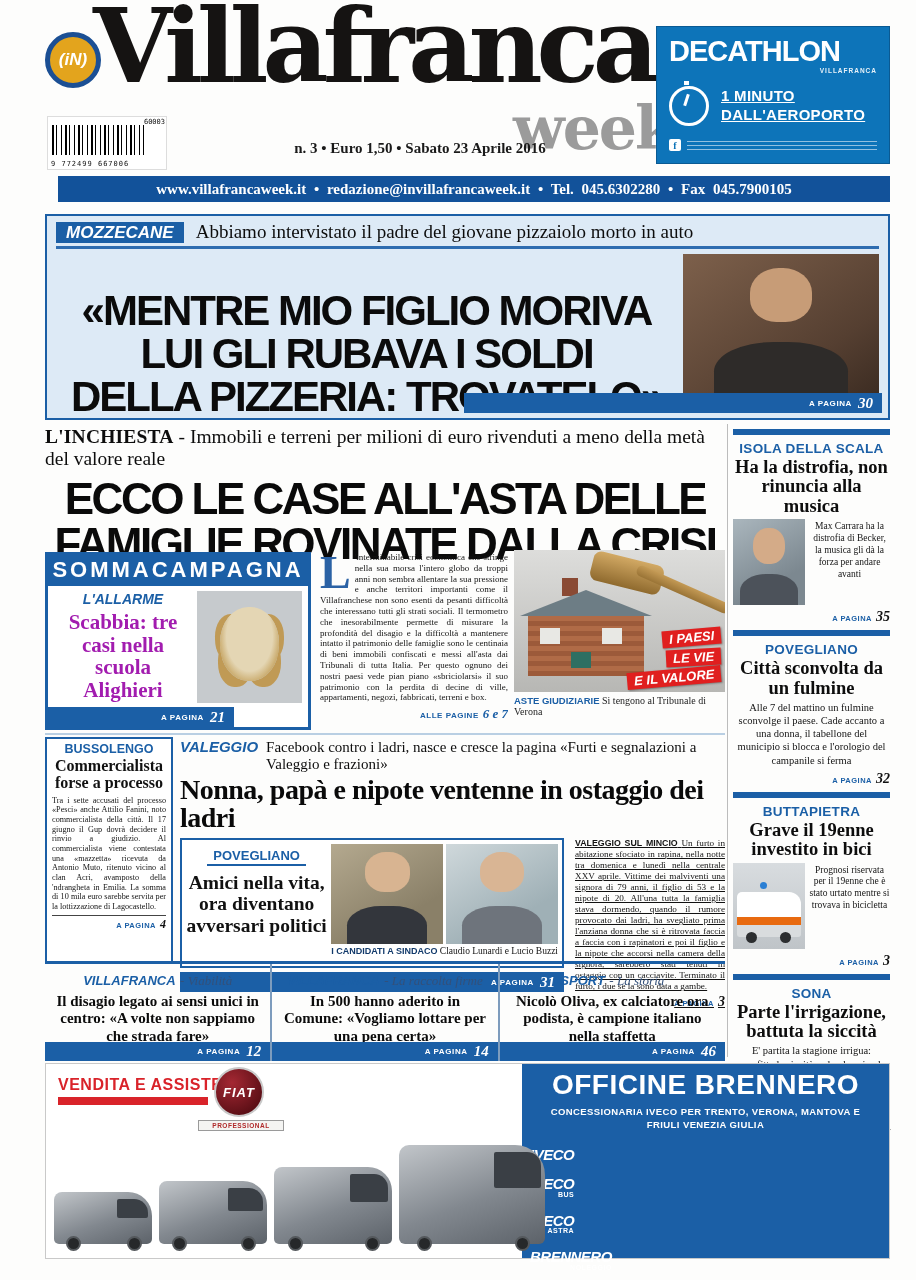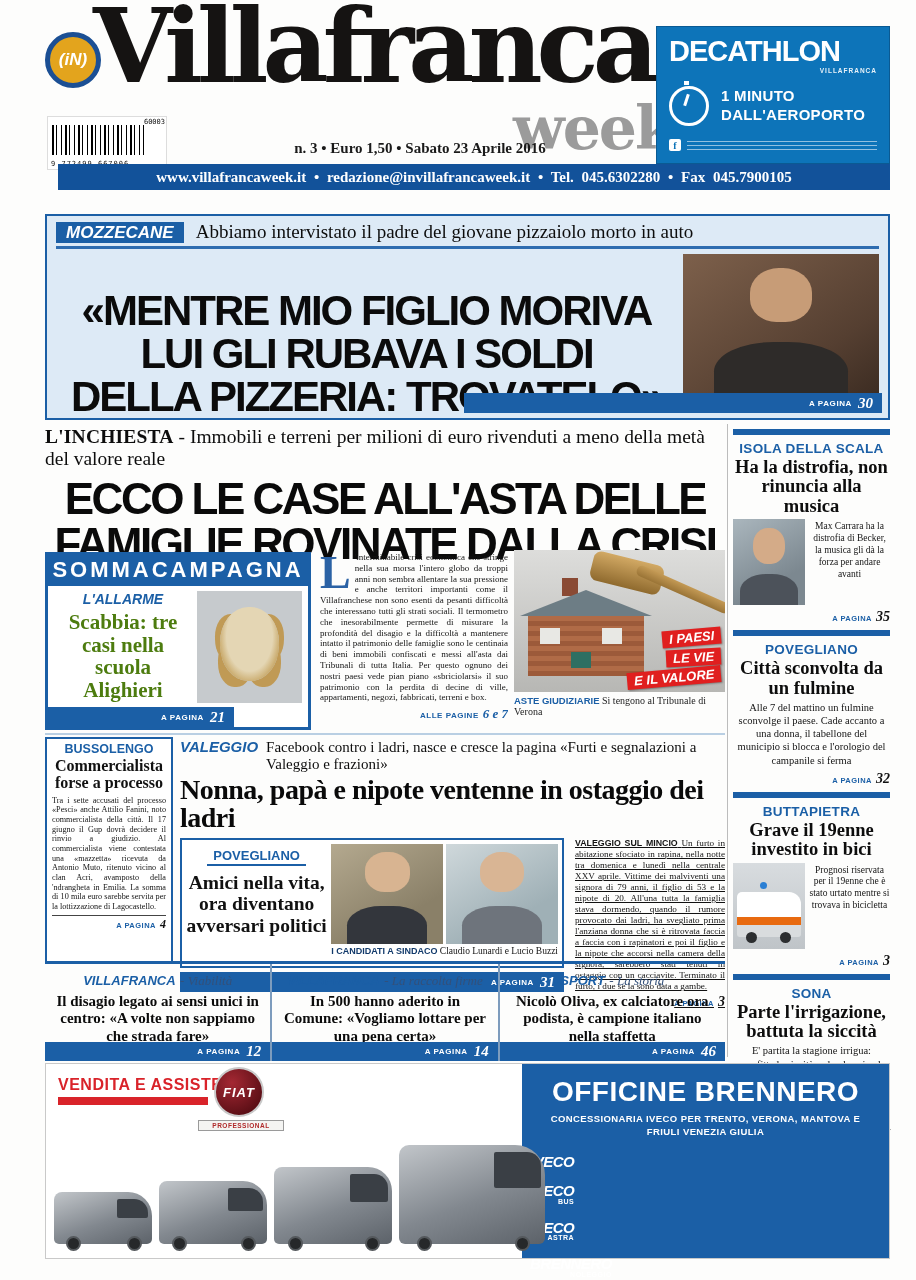--- a/index.html
+++ b/index.html
@@ -26,29 +26,29 @@
 
   
   .decathlon{position:absolute;right:0;top:6px;width:234px;height:138px;background:#0d74b9;
          border:1px solid #0a5a93;box-sizing:border-box;padding:10px 12px;color:#fff;}
   .dec-brand{font:bold 29px/1 "Liberation Sans",sans-serif;letter-spacing:-1px;}
   .dec-loc{text-align:right;font:bold 6.5px "Liberation Sans",sans-serif;letter-spacing:1px;opacity:.9;margin-top:1px;}
   .dec-row{display:flex;align-items:center;gap:12px;margin-top:12px;}
   .stopwatch{width:34px;height:34px;border:3px solid #fff;border-radius:50%;position:relative;flex:none;}
   .stopwatch::before{content:"";position:absolute;left:12px;top:-8px;width:5px;height:4px;background:#fff;}
   .stopwatch::after{content:"";position:absolute;left:13px;top:5px;width:3px;height:12px;background:#fff;transform:rotate(18deg);}
-  .dec-tag{font:bold 15px/1.25 "Liberation Sans",sans-serif;letter-spacing:.3px;}
+  .dec-tag{font:bold 15px/1.25 "Liberation Sans",sans-serif;letter-spacing:.3px;text-decoration:underline;}
   .dec-foot{display:flex;align-items:center;gap:6px;margin-top:13px;}
   .fb-sq{width:12px;height:12px;background:#fff;color:#0d74b9;border-radius:2px;
          display:flex;align-items:center;justify-content:center;font:bold 10px "Liberation Serif",serif;flex:none;}
   .tinylines{height:9px;flex:1;opacity:.55;
          background:repeating-linear-gradient(#fff 0 1px,transparent 1px 4px);}
 
   
-  .contactbar{position:absolute;left:58px;top:164px;width:832px;height:26px;background:#12529a;
+  .contactbar{position:absolute;left:58px;top:176px;width:832px;height:26px;background:#12529a;
          color:#fff;display:flex;align-items:center;justify-content:center;
          font:bold 15px "Liberation Serif",serif;word-spacing:4px;}
 
   
   .lead-panel{position:absolute;left:45px;top:214px;width:845px;height:206px;
          background:#ddeaf6;border:2px solid #1b5fa6;box-sizing:border-box;padding:5px 9px;}
   .kicker-row{display:flex;align-items:center;gap:12px;border-bottom:3px solid #2e6cb0;padding-bottom:3px;}
   .tag-box{background:#1b5fa6;color:#fff;font:bold italic 17px "Liberation Sans",sans-serif;
          padding:1px 10px 0;flex:none;}
   .kicker-text{font:19px "Liberation Serif",serif;color:#0d0d0d;}
@@ -83,21 +83,21 @@
          letter-spacing:-2.5px;color:#0a0a0a;}
 
   
   .somma{position:absolute;left:45px;top:552px;width:266px;height:178px;
          border:3px solid #1b5fa6;box-sizing:border-box;background:#fff;}
   .s-banner{background:#1b5fa6;color:#fff;text-align:center;
          font:bold 22px "Liberation Sans",sans-serif;letter-spacing:3px;padding:2px 0 3px;}
   .s-body{display:flex;padding:5px 6px 0;}
   .s-left{width:138px;text-align:center;}
   .s-tag{color:#1b5fa6;font:bold italic 14px "Liberation Sans",sans-serif;}
-  .s-head{margin:4px 0 0;font:bold 21px/1.08 "Liberation Serif",serif;color:#4d7c0f;}
+  .s-head{margin:4px 0 0;font:bold 21px/1.08 "Liberation Serif",serif;color:#a21caf;}
   .s-photo{flex:1;height:112px;margin-left:5px;background:#c6cacd;position:relative;overflow:hidden;}
   .s-photo::before{content:"";position:absolute;left:22%;top:14%;width:56%;height:66%;
          background:radial-gradient(ellipse at 50% 40%,#e4d6b4 0 55%,#c8a868 75%,#b08a4a 100%);
          border-radius:48%;box-shadow:-14px 18px 0 -12px #c09a55,14px 18px 0 -12px #c09a55,
          -18px -6px 0 -13px #c09a55,18px -6px 0 -13px #c09a55;}
   .s-strip{width:168px;margin:4px 0 0;}
 
   
   .lead-article{position:absolute;left:320px;top:552px;width:188px;height:178px;overflow:hidden;}
   .dropcap{float:left;font:bold 46px/36px "Liberation Serif",serif;color:#2b62a5;margin:3px 4px 0 0;}
@@ -220,21 +220,21 @@
   .vans{position:absolute;left:8px;right:6px;bottom:14px;display:flex;align-items:flex-end;gap:7px;}
   .van{position:relative;flex:none;border-radius:8px 24px 5px 5px;
          background:linear-gradient(160deg,#c2c6ca,#82888f 55%,#5c6269);}
   .van::before{content:"";position:absolute;right:4px;top:7px;width:32%;height:36%;
          background:#3a3f45;border-radius:2px 14px 2px 2px;}
   .van .w{position:absolute;bottom:-7px;width:15px;height:15px;border-radius:50%;
          background:#26282a;border:2px solid #54585c;box-sizing:border-box;}
   .van .w.l{left:12%;} .van .w.r{right:10%;}
   .v1{width:98px;height:52px;} .v2{width:108px;height:63px;}
   .v3{width:118px;height:77px;} .v4{width:146px;height:99px;border-radius:10px 30px 6px 6px;}
-  .ad-right{flex:1;background:#1b5fa6;color:#fff;text-align:center;padding:14px 8px;box-sizing:border-box;}
+  .ad-right{flex:1;background:#1b5fa6;color:#fff;text-align:center;padding:7px 8px;box-sizing:border-box;}
   .ob-title{font:bold 28px/1 "Liberation Sans",sans-serif;letter-spacing:.5px;}
   .ob-sub{margin-top:7px;font:bold 9.5px/1.35 "Liberation Sans",sans-serif;letter-spacing:.4px;}
   .ob-brands{margin-top:16px;display:flex;justify-content:center;gap:16px;align-items:flex-start;flex-direction:column;}
   .ob-brand{font:bold italic 15px/0.9 "Liberation Sans",sans-serif;letter-spacing:-.5px;}
   .ob-brand small{display:block;font:bold 7px "Liberation Sans",sans-serif;text-align:right;letter-spacing:.5px;}
   .ob-addr{margin-top:18px;font:15px "Liberation Sans",sans-serif;letter-spacing:.3px;}
   .ob-webrow{margin-top:6px;display:flex;justify-content:center;align-items:center;gap:9px;}
   .ob-site{font:bold 19px "Liberation Sans",sans-serif;}
   .ob-follow{font:8.5px "Liberation Sans",sans-serif;opacity:.9;}
   .fb-round{width:14px;height:14px;border-radius:50%;background:#fff;color:#1b5fa6;

